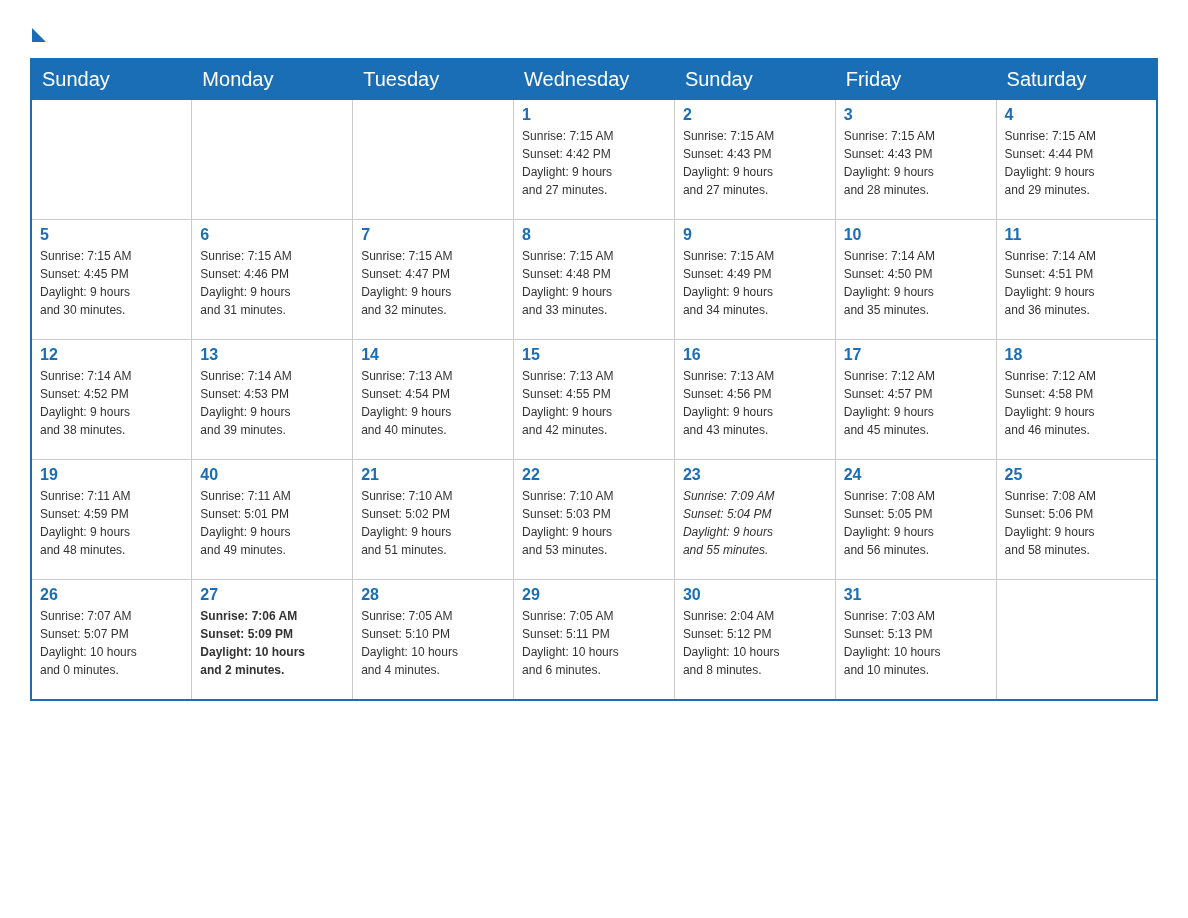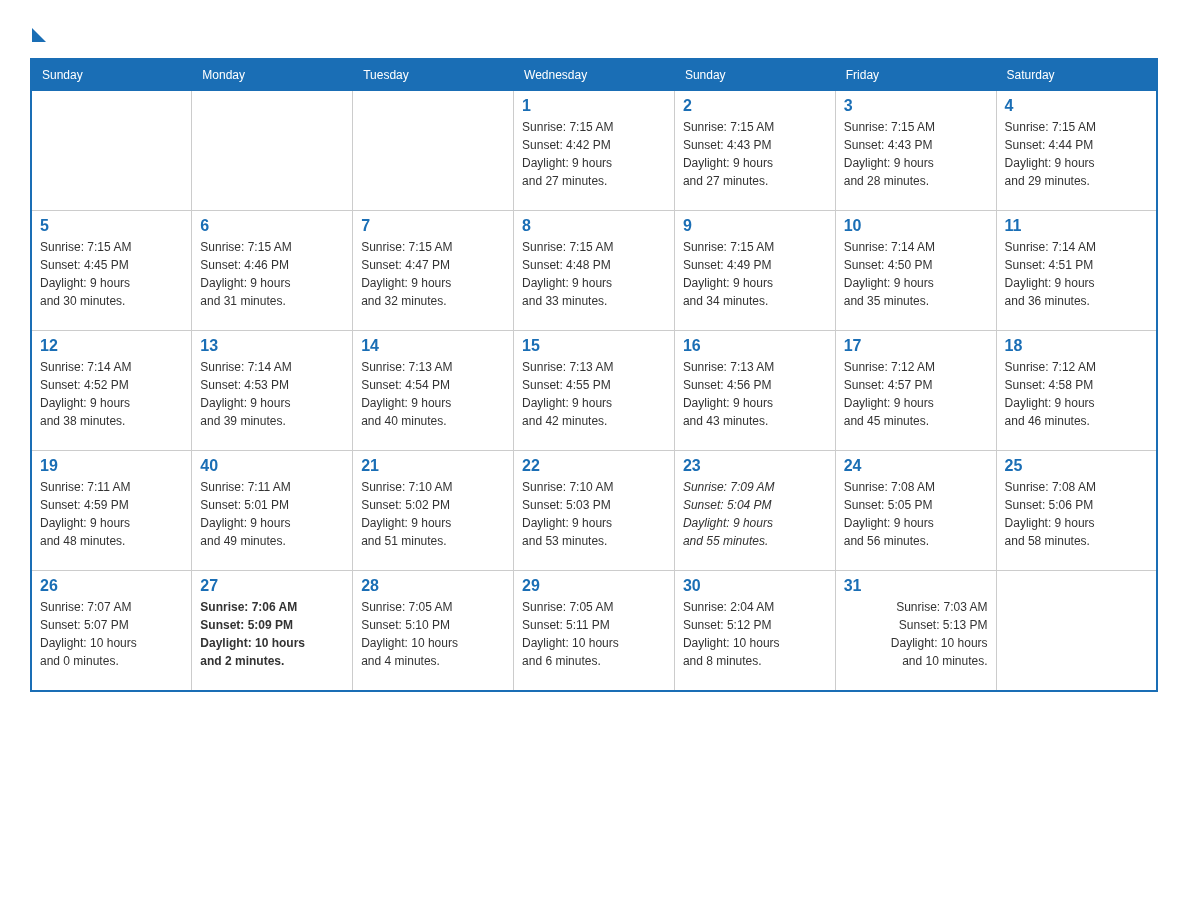--- a/index.html
+++ b/index.html
@@ -62,21 +62,21 @@
     table {
       width: 100%;
       border-collapse: collapse;
       table-layout: fixed;
     }
     thead tr th {
       background-color: #1a6eb5;
       color: #fff;
       padding: 8px 10px;
       text-align: left;
-      font-size: 12px;
+      font-size: 20px;
       font-weight: normal;
       border: 1px solid #1a6eb5;
     }
     tbody tr td {
       border: 1px solid #ccc;
       vertical-align: top;
       padding: 6px 8px;
       font-size: 12.5px;
       color: #333;
       min-height: 90px;
@@ -363,21 +363,21 @@
         </td>
         <td>
           <span class="day-number">30</span>
           <div class="day-info" style="white-space: pre-line;">Sunrise: 2:04 AM
 Sunset: 5:12 PM
 Daylight: 10 hours
 and 8 minutes.</div>
         </td>
         <td>
           <span class="day-number">31</span>
-          <div class="day-info" style="white-space: pre-line; text-align: right;">Sunrise: 7:03 AM
+          <div class="day-info" style="white-space: pre-line;">Sunrise: 7:03 AM
 Sunset: 5:13 PM
 Daylight: 10 hours
 and 10 minutes.</div>
         </td>
         <td class="empty"></td>
       </tr>
     </tbody>
 </table>
 
 </body></html>

